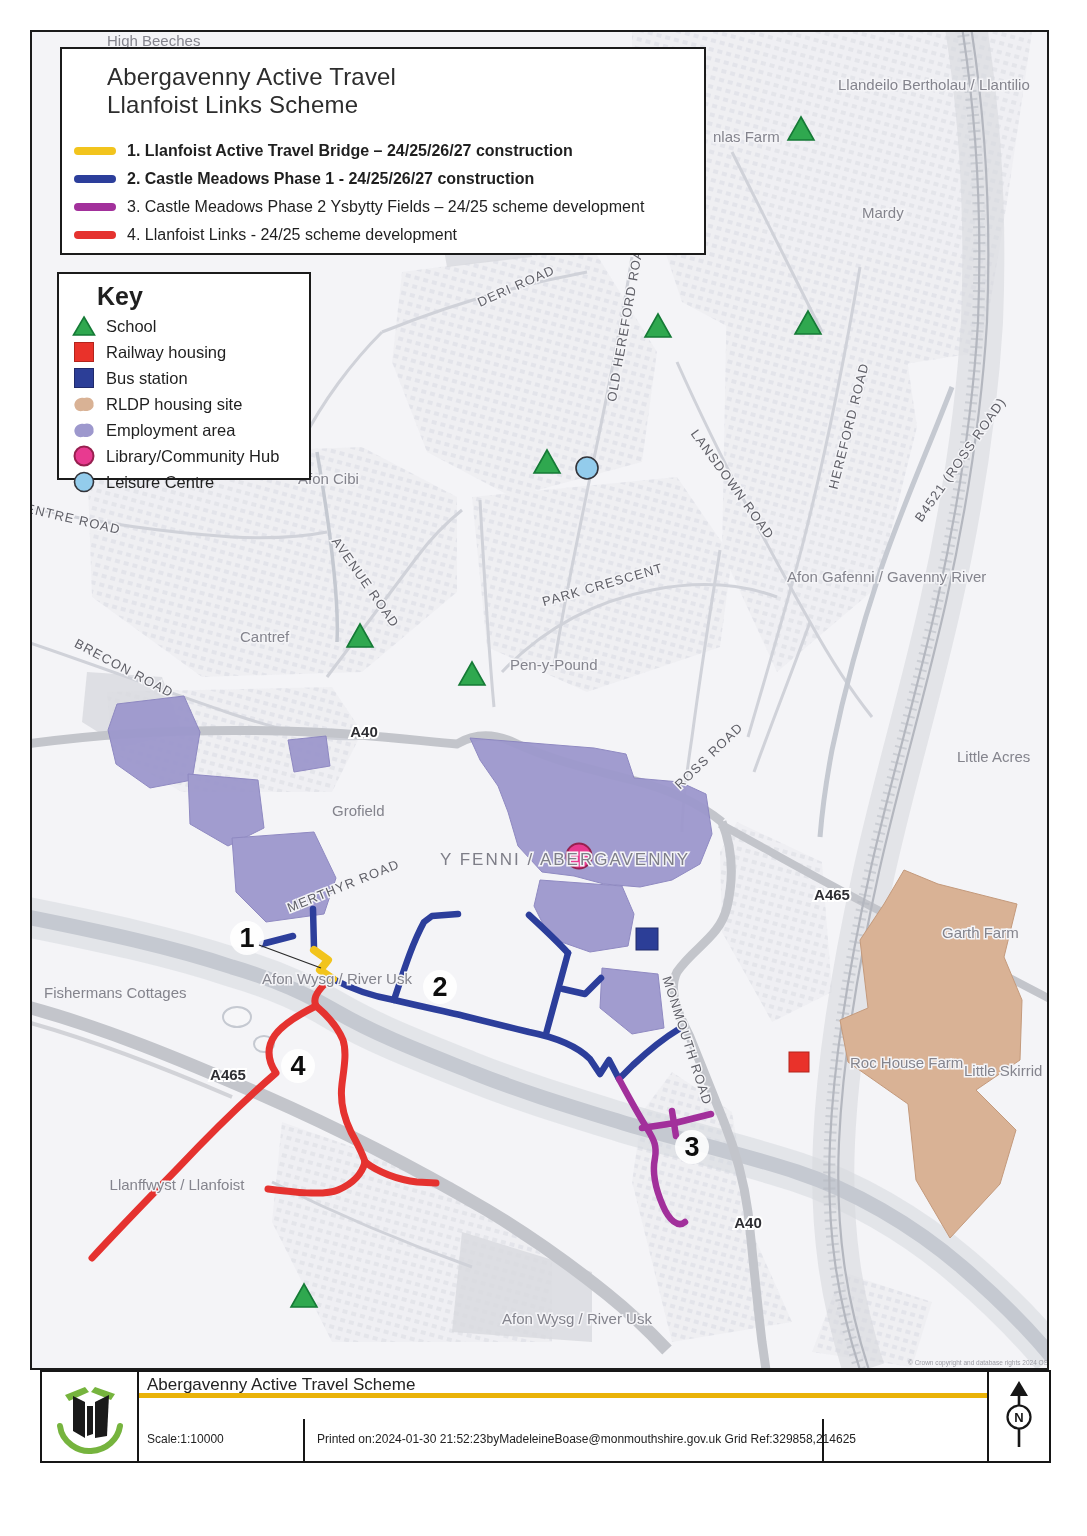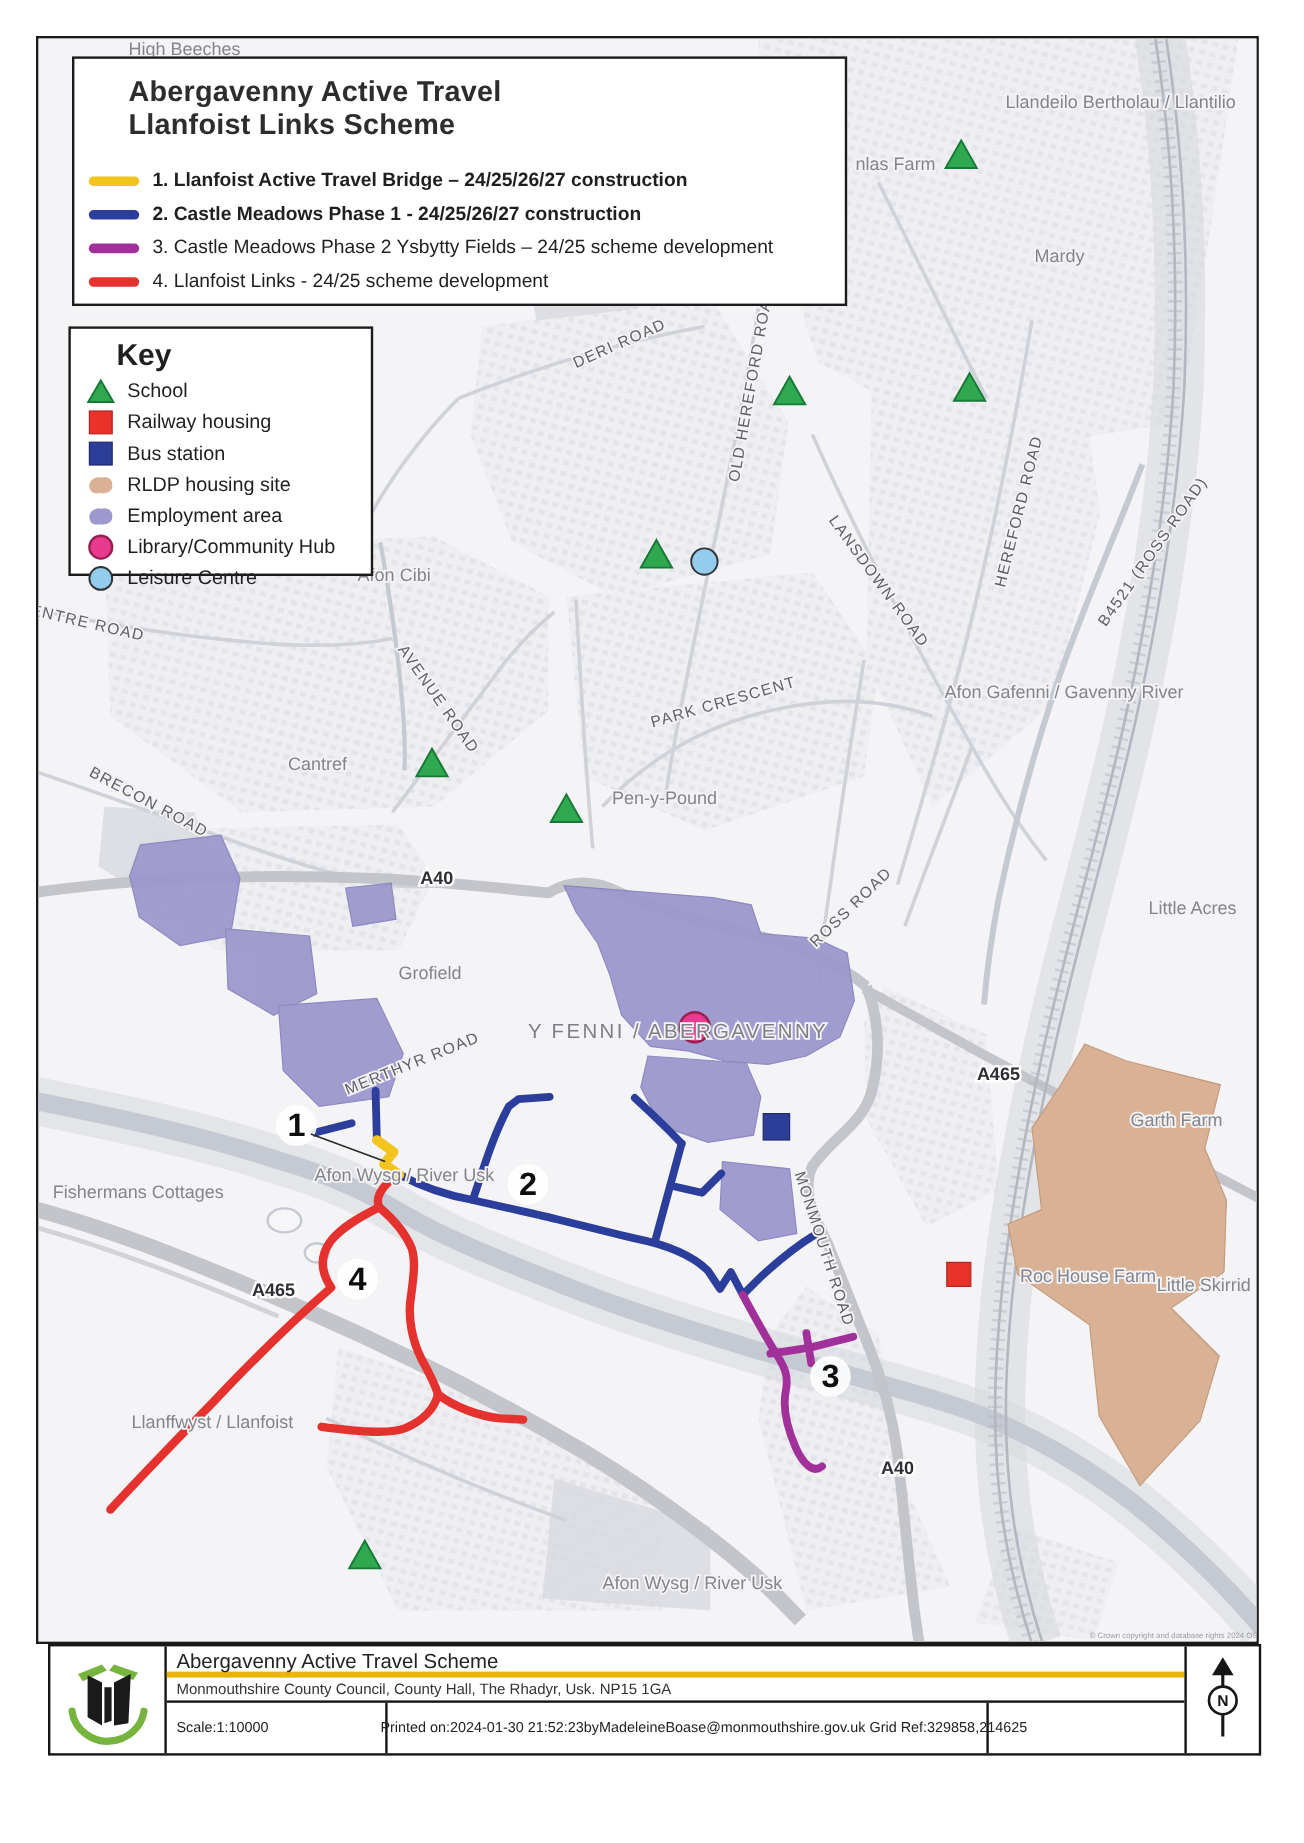--- a/index.html
+++ b/index.html
@@ -19,21 +19,21 @@
   .lbl-road{fill:#5f5f67;font-size:13px;letter-spacing:1.2px;stroke:#f4f4f7;stroke-width:3px;paint-order:stroke;}
   .lbl-aroad{fill:#2e2e33;font-size:15px;font-weight:bold;stroke:#ffffff;stroke-width:4px;paint-order:stroke;}
   .lbl-num{fill:#0d0d0d;font-size:27px;font-weight:bold;}
   .lbl-tiny{fill:#9b9ba3;font-size:6.5px;}
   
   .title-box{
     position:absolute;left:60px;top:47px;width:646px;height:208px;background:#fff;
     border:2px solid #1b1b1b;box-sizing:border-box;z-index:5;padding-top:14px;
   }
   .title-box h1{
-    margin:0 0 20px 45px;font-size:24px;line-height:1.18;color:#2d2d2d;letter-spacing:.2px;font-weight:bold;
+    margin:0 0 20px 45px;font-size:24px;line-height:1.18;color:#2d2d2d;letter-spacing:.2px;font-weight:normal;
   }
   .legend-rows{display:flex;flex-direction:column;gap:5px;margin-left:12px;}
   .legend-row{display:flex;align-items:center;gap:11px;font-size:16px;color:#1f1f1f;height:23px;}
   .legend-row.bold{font-weight:bold;}
   .swatch{width:42px;height:8px;border-radius:5px;flex:none;}
   
   .key-box{
     position:absolute;left:57px;top:272px;width:254px;height:208px;background:#fff;
     border:2px solid #1b1b1b;box-sizing:border-box;z-index:5;padding-top:8px;
   }
@@ -42,21 +42,21 @@
   .key-icon{width:24px;height:24px;flex:none;display:inline-block;}
   
   .footer{
     position:absolute;left:40px;top:1370px;width:1011px;height:93px;background:#fff;
     border:2px solid #161616;box-sizing:border-box;z-index:5;font-size:12px;color:#222;
   }
   .footer .cell{position:absolute;box-sizing:border-box;}
   .f-logo{left:0;top:0;width:97px;height:89px;border-right:2px solid #161616;display:flex;align-items:center;justify-content:center;}
   .f-title{left:97px;top:0;width:848px;height:26px;border-bottom:5px solid #eab308;font-size:17px;line-height:25px;padding-left:8px;color:#232323;}
   .f-addr{left:97px;top:26px;width:848px;height:21px;border-bottom:2px solid #161616;font-size:12.5px;line-height:20px;padding-left:8px;color:#333;}
-  .f-scale{left:97px;top:47px;width:184px;height:42px;border-right:2px solid #161616;padding:13px 0 0 8px;}
+  .f-scale{left:97px;top:47px;width:166px;height:42px;border-right:2px solid #161616;padding:13px 0 0 8px;}
   .f-printed{left:265px;top:47px;width:680px;height:42px;padding:13px 0 0 10px;white-space:nowrap;}
   .f-div2{left:780px;top:47px;width:0;height:42px;border-left:2px solid #161616;z-index:6;}
   .f-north{left:945px;top:0;width:62px;height:89px;border-left:2px solid #161616;display:flex;align-items:center;justify-content:center;}
 </style>
 </head>
 <body>
 
 <div class="map-frame">
 <svg width="1022" height="1336" viewBox="0 0 1022 1336">
   <defs>
@@ -312,21 +312,20 @@
     <svg width="78" height="78" viewBox="0 0 78 78">
       <path d="M 9,48 C 11,65 28,74 40,73 C 56,72 67,61 69,48" fill="none" stroke="#76b43e" stroke-width="6" stroke-linecap="round"></path>
       <polygon points="14,17 34,9 38,14 18,23" fill="#76b43e"></polygon>
       <polygon points="64,16 44,9 40,14 60,22" fill="#76b43e"></polygon>
       <polygon points="22,18 34,24 34,60 22,53" fill="#1a1a1a"></polygon>
       <polygon points="44,24 58,17 56,58 44,60" fill="#1a1a1a"></polygon>
       <polygon points="36,28 42,28 42,56 36,58" fill="#1a1a1a"></polygon>
     </svg>
   </div>
   <div class="cell f-title">Abergavenny Active Travel Scheme</div>
-  <div class="cell f-addr">Monmouthshire County Council, County Hall, The Rhadyr, Usk. NP15 1GA</div>
   <div class="cell f-scale">Scale:1:10000</div>
   <div class="cell f-printed">Printed on:2024-01-30 21:52:23byMadeleineBoase@monmouthshire.gov.uk  Grid Ref:329858,214625</div>
   <div class="cell f-div2"></div>
   <div class="cell f-north">
     <svg width="40" height="76" viewBox="0 0 40 76">
       <polygon points="20,2 11,17 29,17" fill="#161616"></polygon>
       <line x1="20" y1="14" x2="20" y2="68" stroke="#161616" stroke-width="2.6"></line>
       <circle cx="20" cy="38" r="11.5" fill="#ffffff" stroke="#161616" stroke-width="2.2"></circle>
       <text x="20" y="43" text-anchor="middle" font-size="13" font-weight="bold" font-family="Liberation Serif, serif" fill="#161616">N</text>
     </svg>

